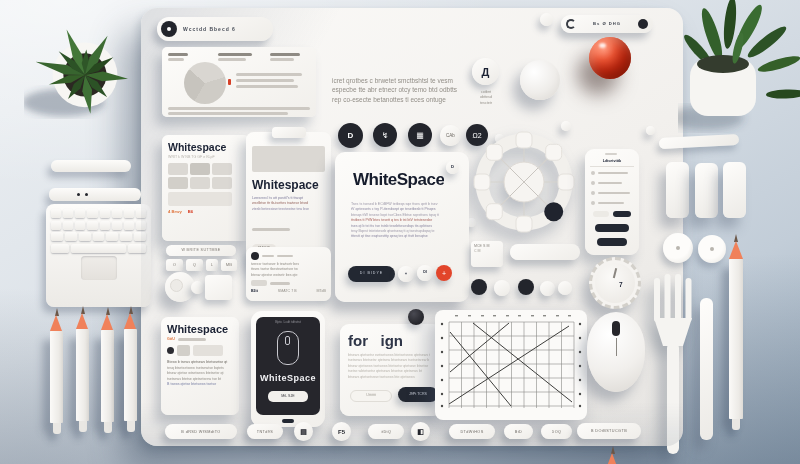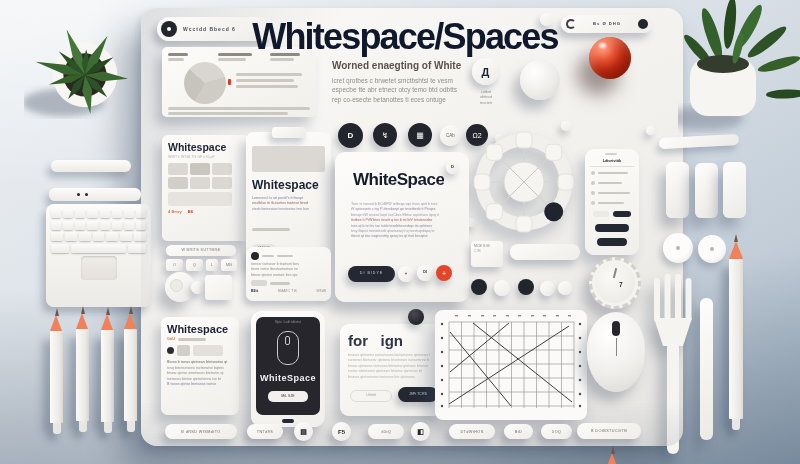--- a/index.html
+++ b/index.html
@@ -243,22 +243,20 @@
     <div class="abs bar" style="left:108px;top:11px;width:24px"></div>
     <div class="abs circ" style="left:22px;top:15px;width:42px;height:42px;background:conic-gradient(from 210deg,#c7c4be 0 28%,#d9d6d1 28% 62%,#cfccc6 62% 100%)"></div>
     <div class="abs" style="left:66px;top:32px;width:3px;height:6px;background:#d64027;border-radius:1px"></div>
     <div class="abs bar" style="left:74px;top:26px;width:66px"></div>
     <div class="abs bar" style="left:74px;top:32px;width:58px"></div>
     <div class="abs bar" style="left:74px;top:38px;width:62px"></div>
     <div class="abs bar" style="left:6px;top:60px;width:142px"></div>
     <div class="abs bar" style="left:6px;top:65px;width:120px"></div>
   </div>
 
-  <div class="abs poster-title" style="left:240px;top:16px;width:330px">Whitespace/Spaces</div>
-  <div class="abs b" style="left:332px;top:60px;width:160px;font-size:10px;color:#59524b">Worned enaegting of White</div>
   <div class="abs" style="left:332px;top:76px;width:140px">
     <div class="t6 gray nw">icret qrotbes c brwetet smctbshtsl te vesm</div>
     <div class="t6 gray nw">especbe tte abr etnecr otcy temo btd odbtts</div>
     <div class="t6 gray nw">rep co-esecte betanottes ti eces ontuge</div>
   </div>
   <div class="abs circ white-el sh-sm flexc" style="left:472px;top:58px;width:27px;height:27px">
     <span class="b navy" style="font-size:11px">Д</span>
   </div>
   <div class="abs" style="left:466px;top:90px;width:40px;text-align:center">
     <div class="t3 gray nw">cotbrrt</div>

